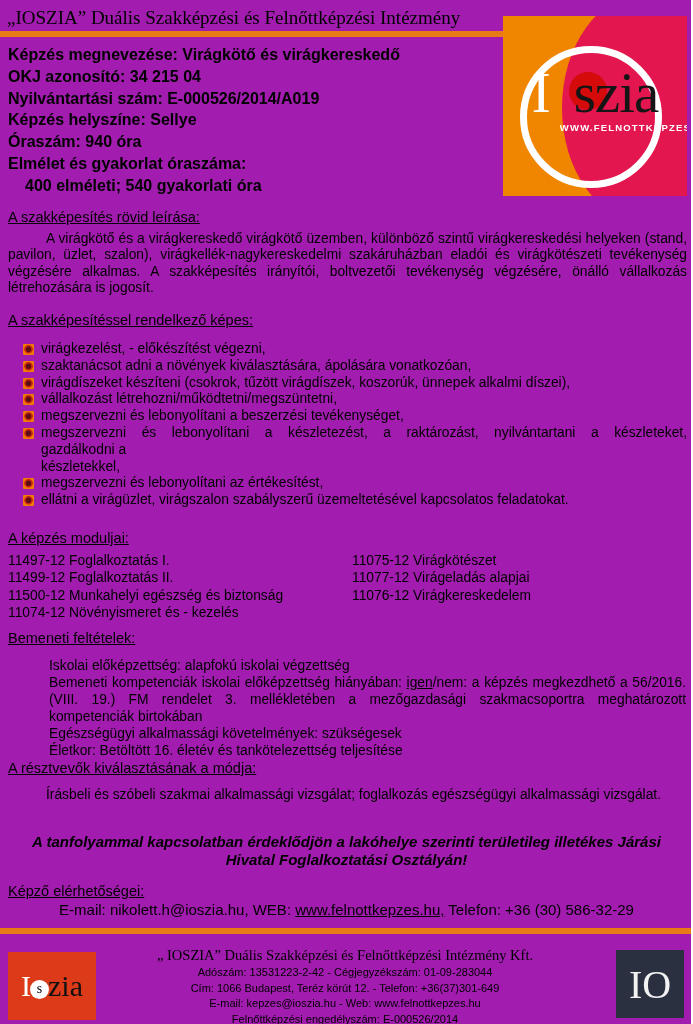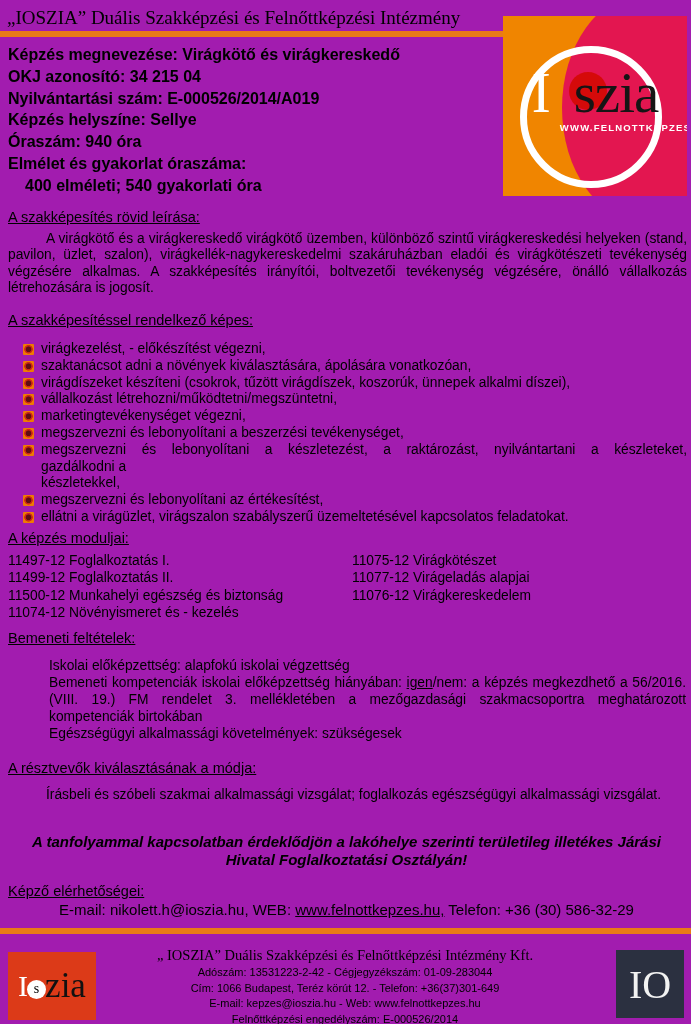--- a/index.html
+++ b/index.html
@@ -36,21 +36,21 @@
   .u { text-decoration:underline; }
   .notice { position:absolute; left:8px; width:677px; text-align:center; font-weight:bold; font-style:italic; font-size:15px; line-height:17.5px; }
   .contact { position:absolute; left:0; width:693px; text-align:center; font-size:15px; }
   
   .footer-bar { position:absolute; left:0; top:928px; width:693px; height:6px; background:#E97B17; }
   .f-logo-left { position:absolute; left:8px; top:952px; width:88px; height:68px; background:#DC3A18;
                  display:flex; align-items:center; justify-content:center; font-family:"Liberation Serif", serif; }
   .fl-i { color:#fff; font-size:30px; }
   .fl-o { display:inline-flex; width:19px; height:19px; border-radius:50%; background:#fff; color:#000;
           font-size:14px; align-items:center; justify-content:center; margin:6px -1px 0; }
-  .fl-zia { color:#111; font-size:35px; }
+  .fl-zia { color:#111; font-size:30px; }
   .f-center { position:absolute; left:105px; top:947px; width:480px; text-align:center; }
   .f-company { font-family:Liberation Serif, serif; font-size:14.5px; margin-bottom:1px; }
   .f-line { font-size:11px; line-height:15.7px; }
   .f-logo-right { position:absolute; left:616px; top:950px; width:68px; height:68px; background:#2B3040; color:#F2F2F2;
                   display:flex; align-items:center; justify-content:center; font-family:"Liberation Serif", serif; font-size:40px; }
 </style>
 </head>
 <body>
 
 <div class="page">
@@ -92,24 +92,20 @@
     <div class="b-row">
         <span class="b-ico"></span>
         <span class="b-tx">virágdíszeket készíteni (csokrok, tűzött virágdíszek, koszorúk, ünnepek alkalmi díszei),</span>
       </div>
     <div class="b-row">
         <span class="b-ico"></span>
         <span class="b-tx">vállalkozást létrehozni/működtetni/megszüntetni,</span>
       </div>
     <div class="b-row">
         <span class="b-ico"></span>
-        <span class="b-tx">marketingtevékenységet végezni,</span>
-      </div>
-    <div class="b-row">
-        <span class="b-ico"></span>
         <span class="b-tx">megszervezni és lebonyolítani a beszerzési tevékenységet,</span>
       </div>
     <div class="b-row">
         <span class="b-ico"></span>
         <span class="b-tx">
           <span class="jl">megszervezni és lebonyolítani a készletezést, a raktározást, nyilvántartani a készleteket,</span>
           <span class="bl">gazdálkodni a</span>
           <span class="bl">készletekkel,</span>
         </span>
       </div>
@@ -134,20 +130,21 @@
     <div>11075-12 Virágkötészet</div>
     <div>11077-12 Virágeladás alapjai</div>
     <div>11076-12 Virágkereskedelem</div>
   </div>
 
   <div class="sec-h" style="top:630px">Bemeneti feltételek:</div>
   <div class="entry" style="top:658px">
     <div>Iskolai előképzettség: alapfokú iskolai végzettség</div>
     <div class="just"><span>Bemeneti kompetenciák iskolai előképzettség hiányában: </span><span class="u">igen</span><span>/nem: a képzés megkezdhető a 56/2016. (VIII. 19.) FM rendelet 3. mellékletében a mezőgazdasági szakmacsoportra meghatározott kompetenciák birtokában</span></div>
     <div>Egészségügyi alkalmassági követelmények: szükségesek</div>
+    <div>Életkor: Betöltött 16. életév és tankötelezettség teljesítése</div>
   </div>
 
   <div class="sec-h" style="top:760px">A résztvevők kiválasztásának a módja:</div>
   <div class="para just" style="top:787px">Írásbeli és szóbeli szakmai alkalmassági vizsgálat; foglalkozás egészségügyi alkalmassági vizsgálat.</div>
 
   <div class="notice" style="top:833px">
     <div>A tanfolyammal kapcsolatban érdeklődjön a lakóhelye szerinti területileg illetékes Járási</div>
     <div>Hivatal Foglalkoztatási Osztályán!</div>
   </div>
 

